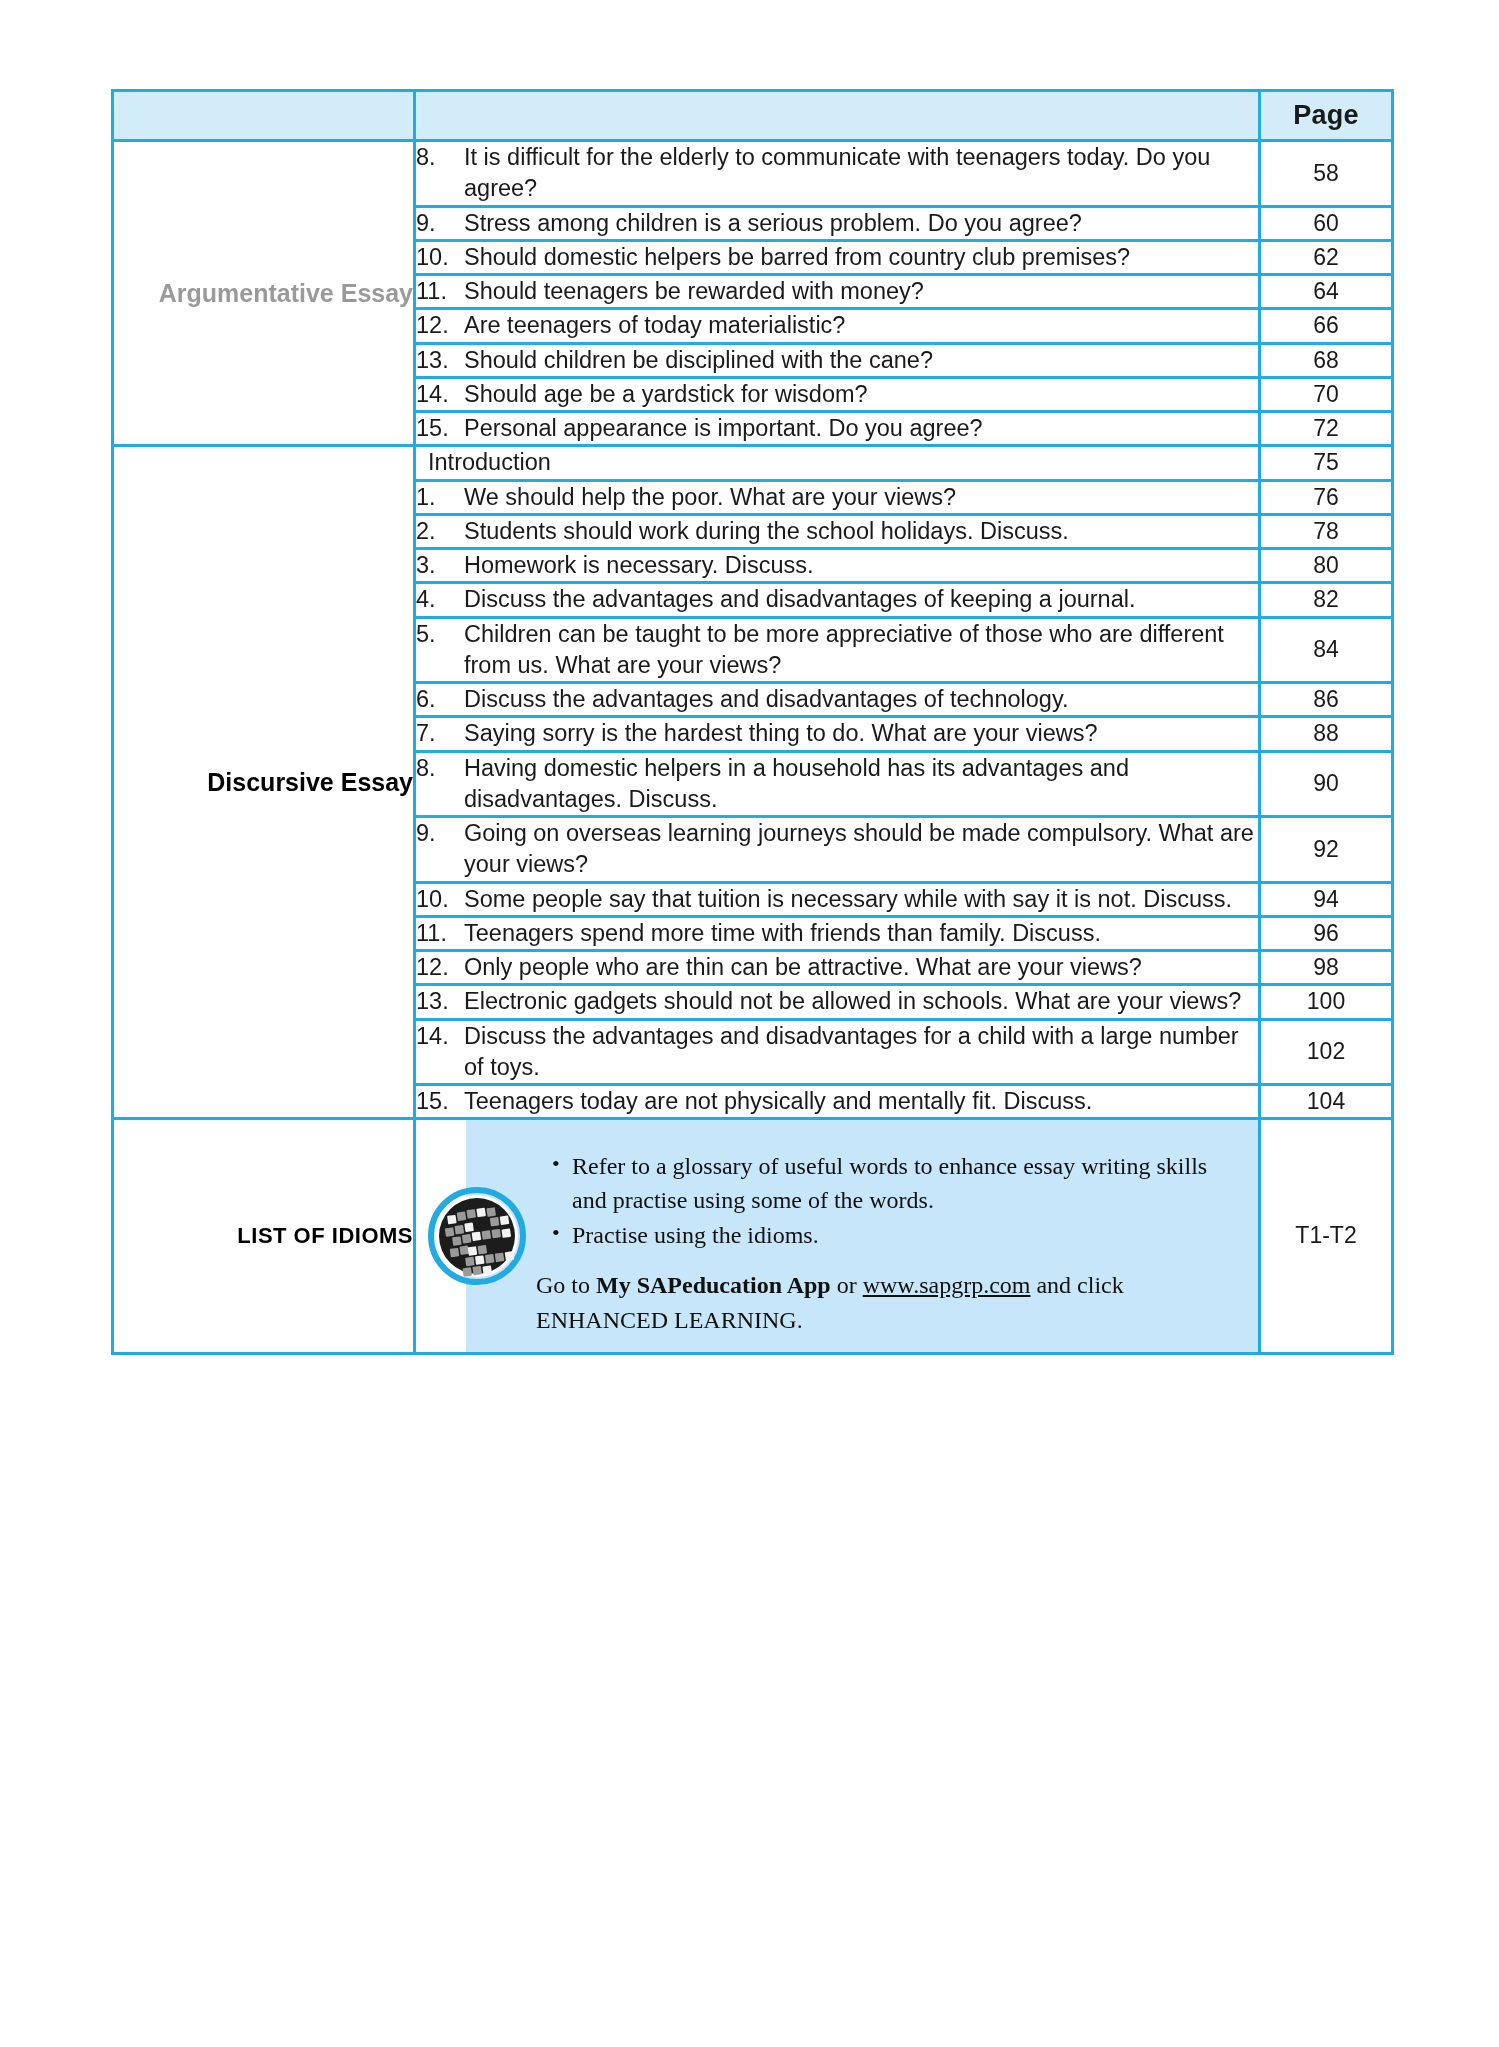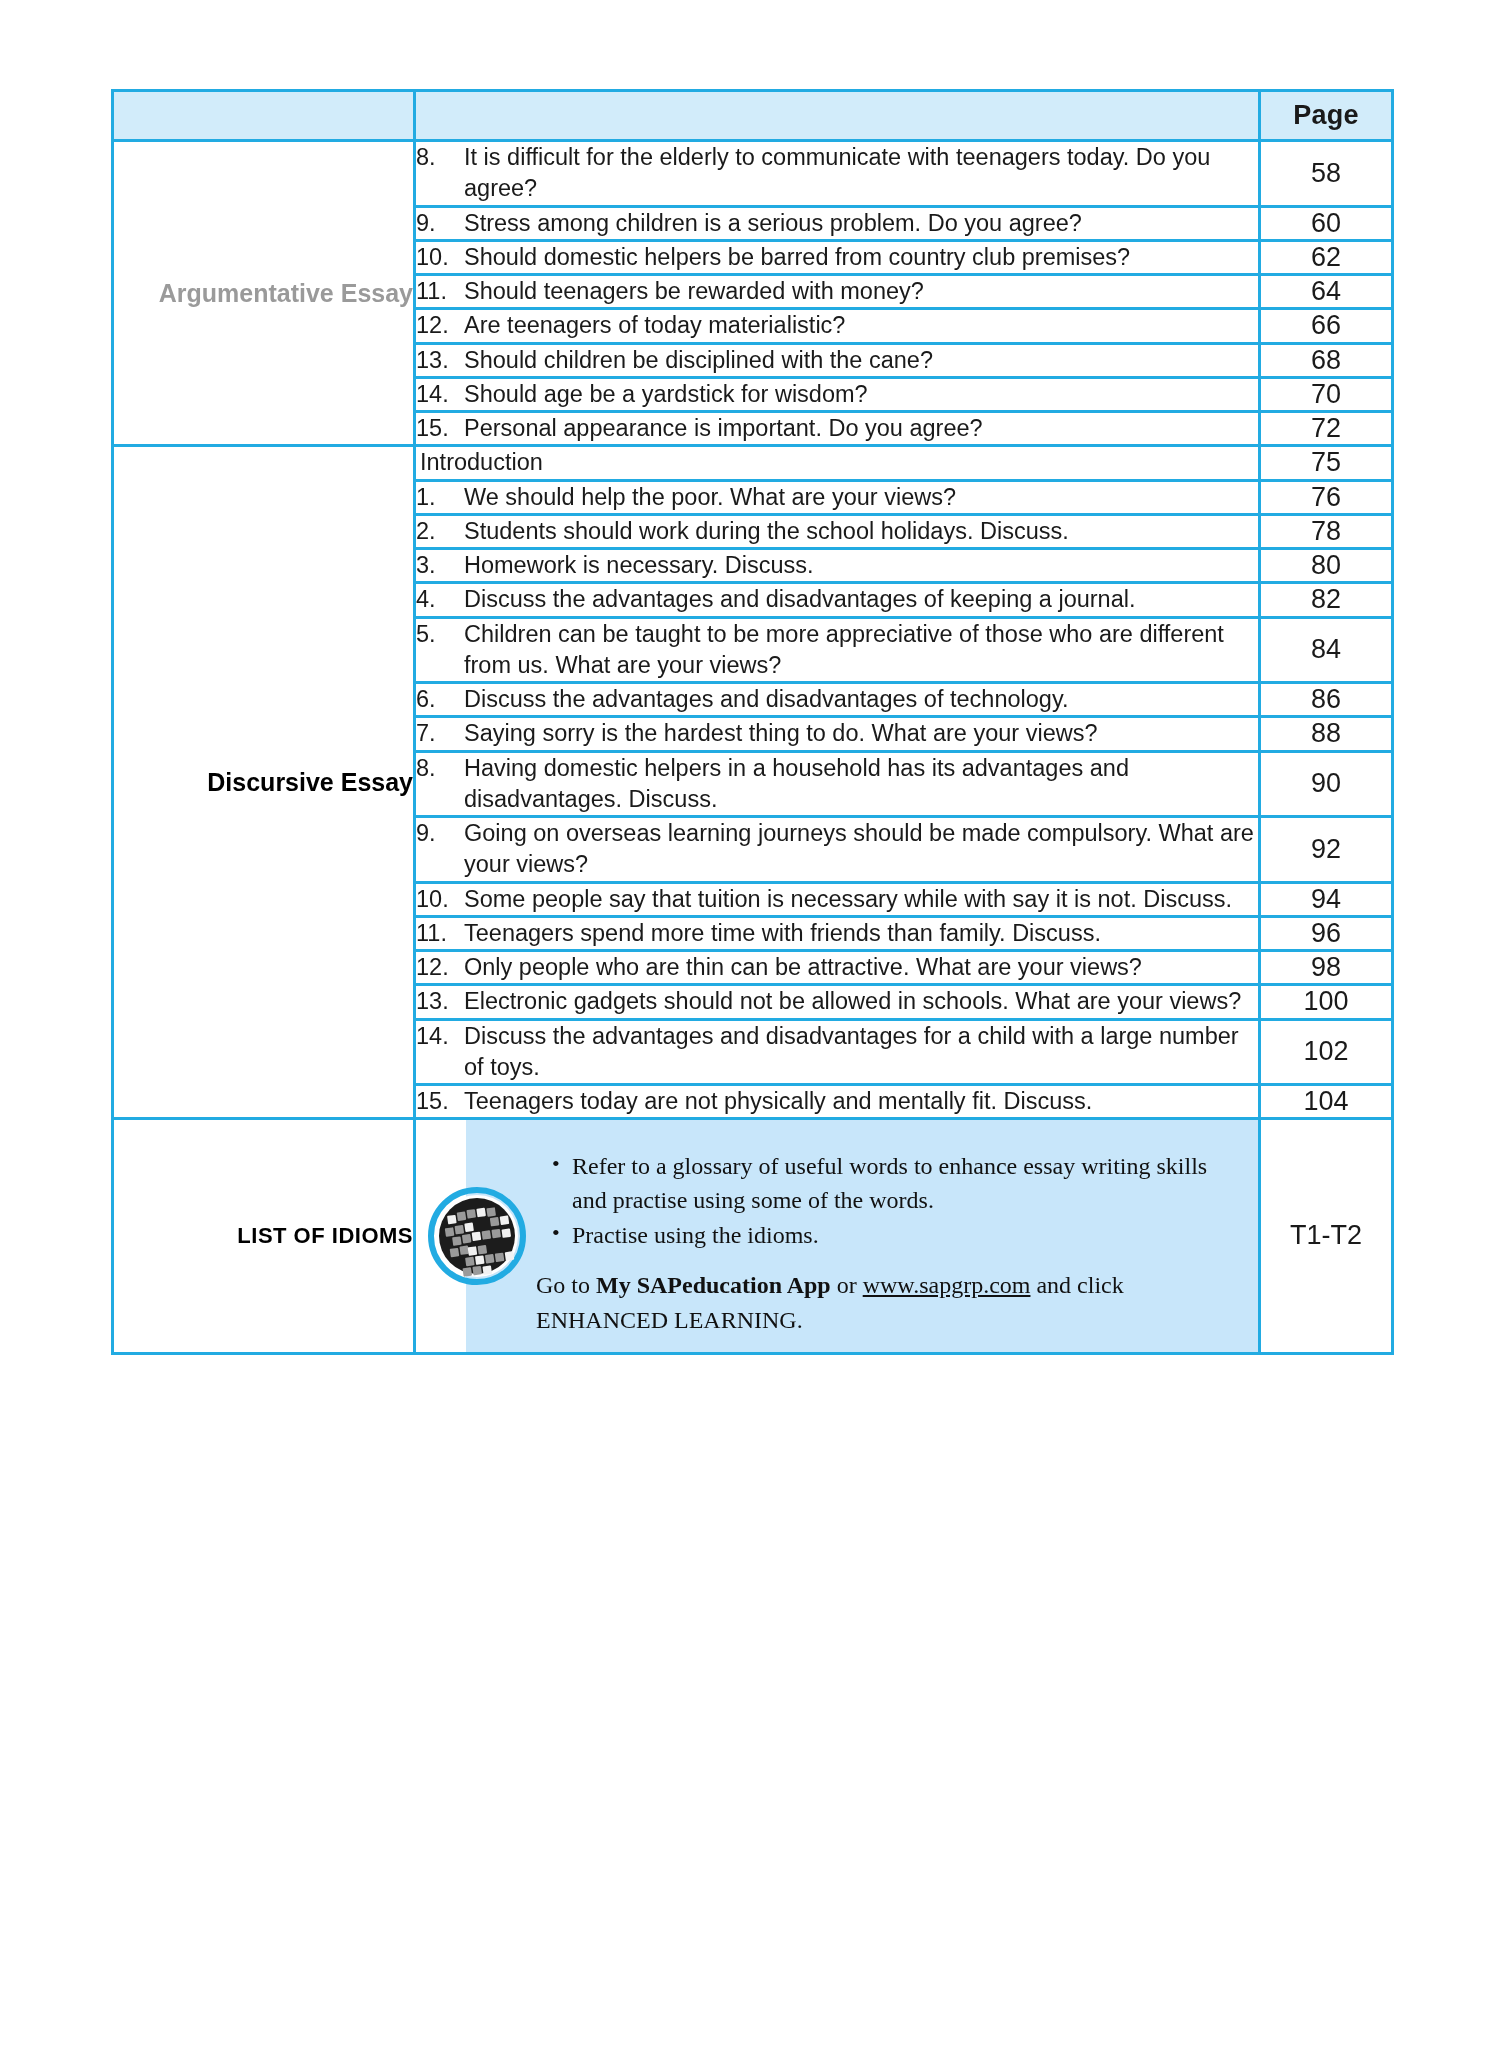--- a/index.html
+++ b/index.html
@@ -86,28 +86,28 @@
   .item-num {
     flex: 0 0 auto;
     min-width: 46px;
     padding-right: 2px;
     white-space: nowrap;
   }
   .item-text {
     flex: 1 1 auto;
   }
   .item-plain {
-    padding-left: 4px;
+    padding-left: 12px;
     justify-content: center;
   }
 
   
   .page-cell {
     text-align: center;
-    font-size: 27px;
+    font-size: 23px;
     color: #1a1a1a;
   }
 
   
   .idioms-cell {
     padding: 20px 16px 22px 22px;
     position: relative;
   }
   .callout-wrap {
     position: relative;

